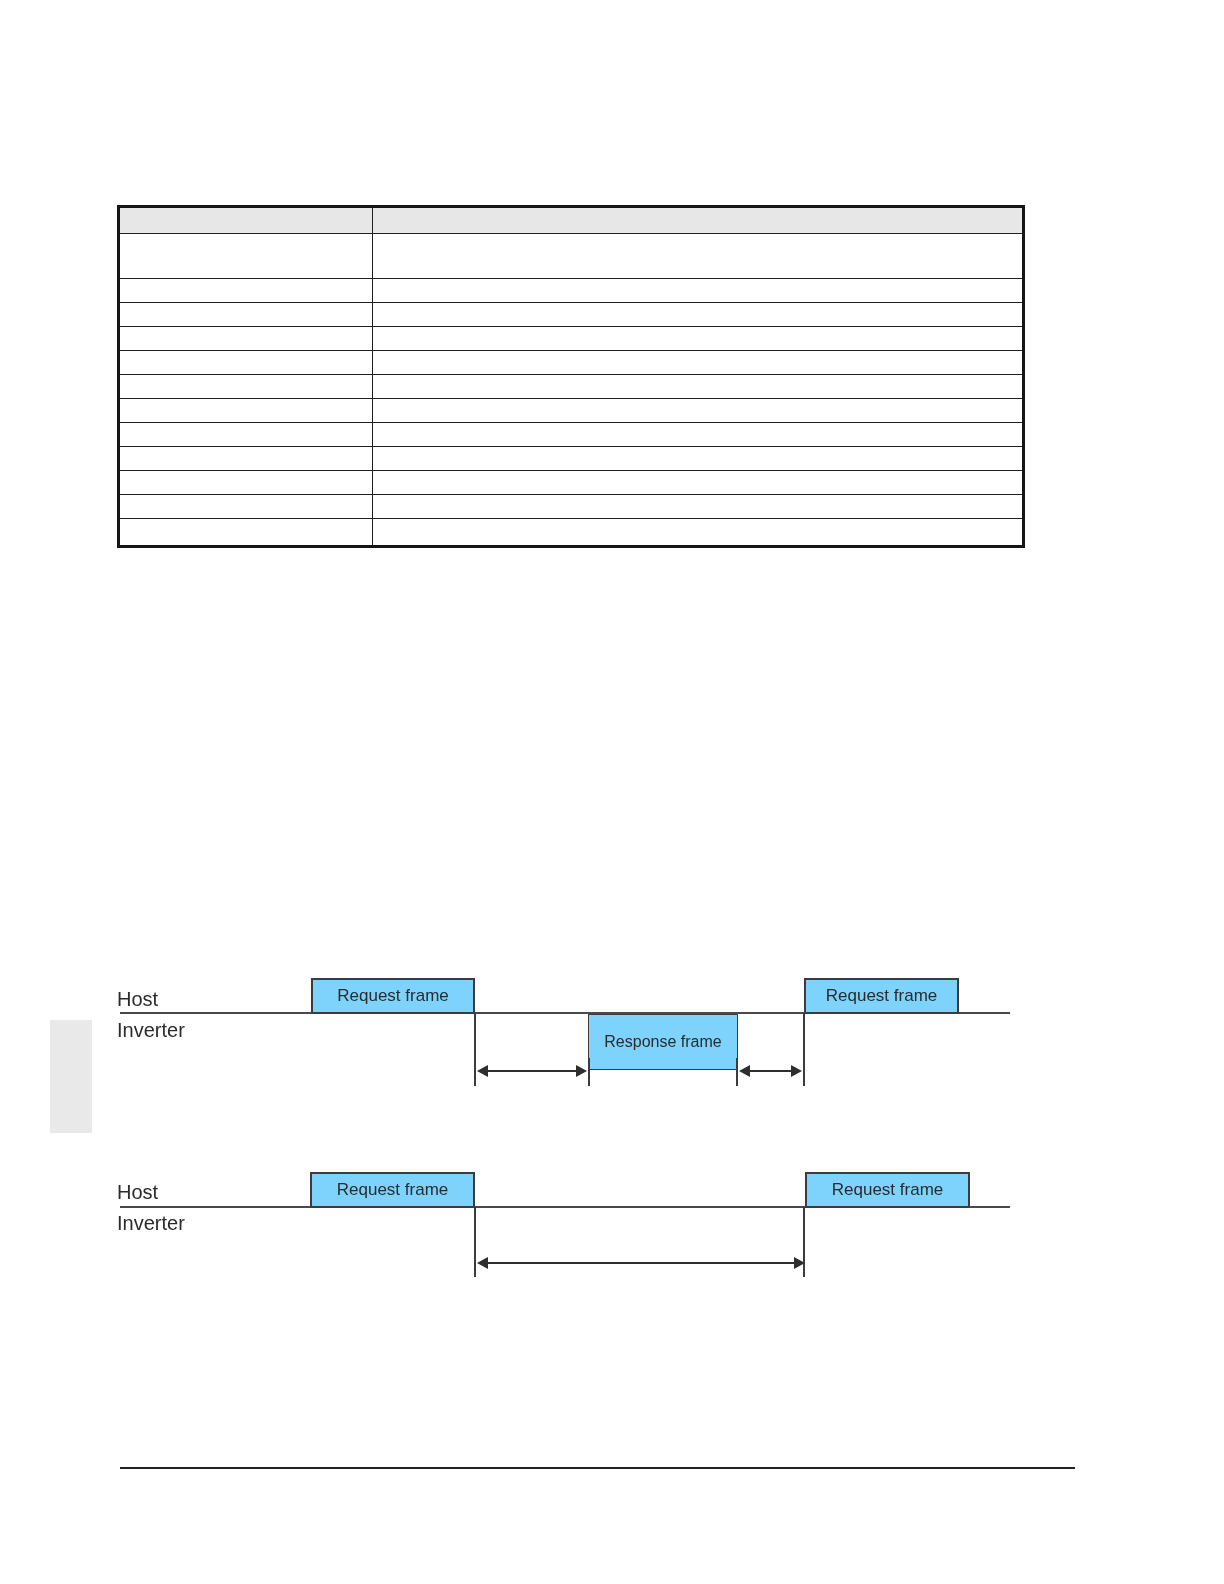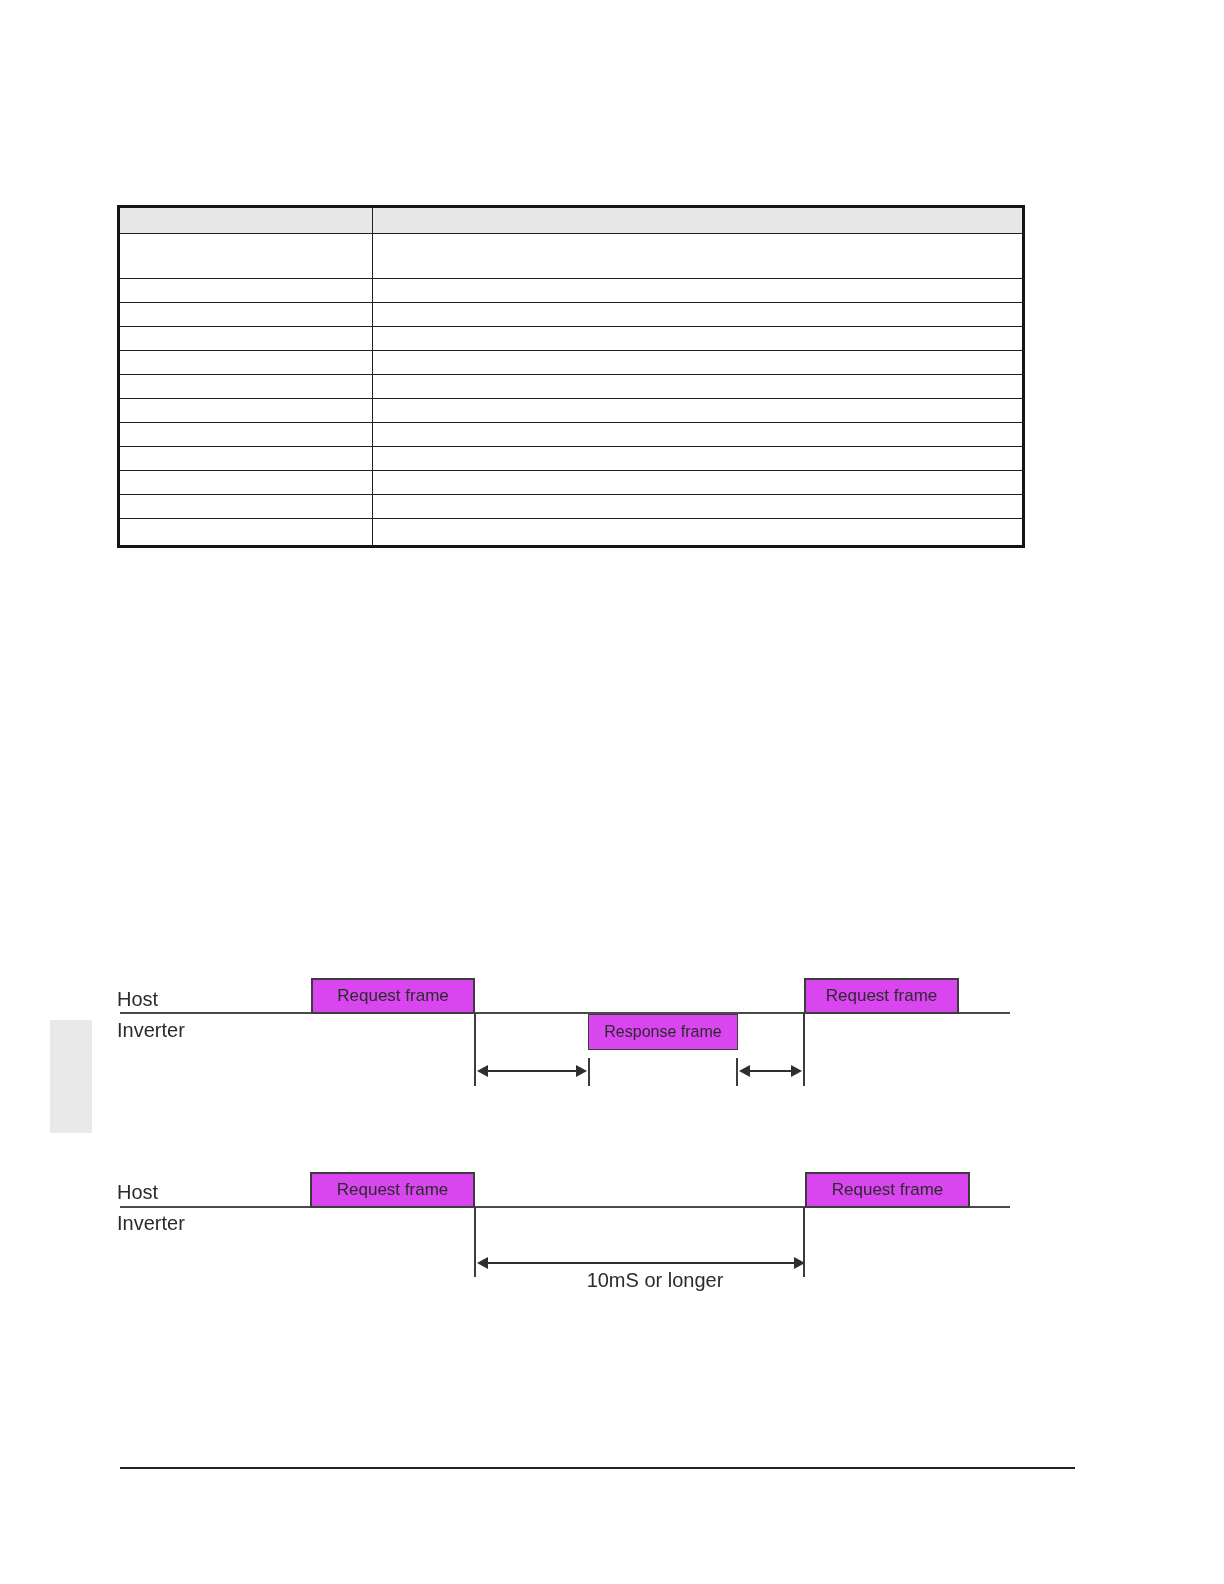--- a/index.html
+++ b/index.html
@@ -42,41 +42,41 @@
     font-size:20px;
     color:#2b2b2b;
     white-space:nowrap;
   }
   .hline{position:absolute;height:2px;background:#4a4a4a;}
   .vline{position:absolute;width:2px;background:#3c3c3c;}
   .frame-box{
     position:absolute;
     box-sizing:border-box;
     border:2px solid #3c3c3c;
-    background:#d946ef;
+    background:#7dd3fc;
     display:flex;align-items:center;justify-content:center;
     font-size:17px;color:#2b2b2b;
     white-space:nowrap;
   }
   .harrow{position:absolute;height:12px;}
   .harrow .shaft{position:absolute;left:5px;right:5px;top:5px;height:2px;background:#2e2e2e;}
   .harrow .head-l{position:absolute;left:0;top:0;width:0;height:0;
     border-top:6px solid transparent;border-bottom:6px solid transparent;
     border-right:11px solid #2e2e2e;}
   .harrow .head-r{position:absolute;right:0;top:0;width:0;height:0;
     border-top:6px solid transparent;border-bottom:6px solid transparent;
     border-left:11px solid #2e2e2e;}
 
   
   #d1-host{left:117px;top:972px;}
   #d1-inverter{left:117px;top:1003px;}
   #d1-line{left:120px;top:996px;width:890px;}
   #d1-box1{left:311px;top:962px;width:164px;height:36px;}
   #d1-box2{left:804px;top:962px;width:155px;height:36px;}
-  #d1-respbox{left:588px;top:998px;width:150px;height:36px;border-width:1.5px;font-size:16px;}
+  #d1-respbox{left:588px;top:998px;width:150px;height:56px;border-width:1.5px;font-size:16px;}
   #d1-vl1{left:474px;top:997px;height:73px;}
   #d1-vl2{left:588px;top:1042px;height:28px;}
   #d1-vl3{left:736px;top:1042px;height:28px;}
   #d1-vl4{left:803px;top:997px;height:73px;}
   #d1-arrow1{left:477px;top:1049px;width:110px;}
   #d1-arrow2{left:739px;top:1049px;width:63px;}
 
   
   #d2-host{left:117px;top:1165px;}
   #d2-inverter{left:117px;top:1196px;}
@@ -187,20 +187,19 @@
   <div class="hline" id="d2-line"></div>
   <div class="frame-box" id="d2-box1">Request frame</div>
   <div class="frame-box" id="d2-box2">Request frame</div>
   <div class="vline" id="d2-vl1"></div>
   <div class="vline" id="d2-vl2"></div>
   <div class="harrow" id="d2-arrow">
     <span class="head-l"></span>
     <span class="shaft"></span>
     <span class="head-r"></span>
   </div>
-  <div class="d-label" id="d2-timing">10mS or longer</div>
 
   <div id="footer-rule"></div>
 
   <div id="footnote-rule"></div>
   <div id="footnote-fragment"></div>
 
 </div>
 
 </body></html>

